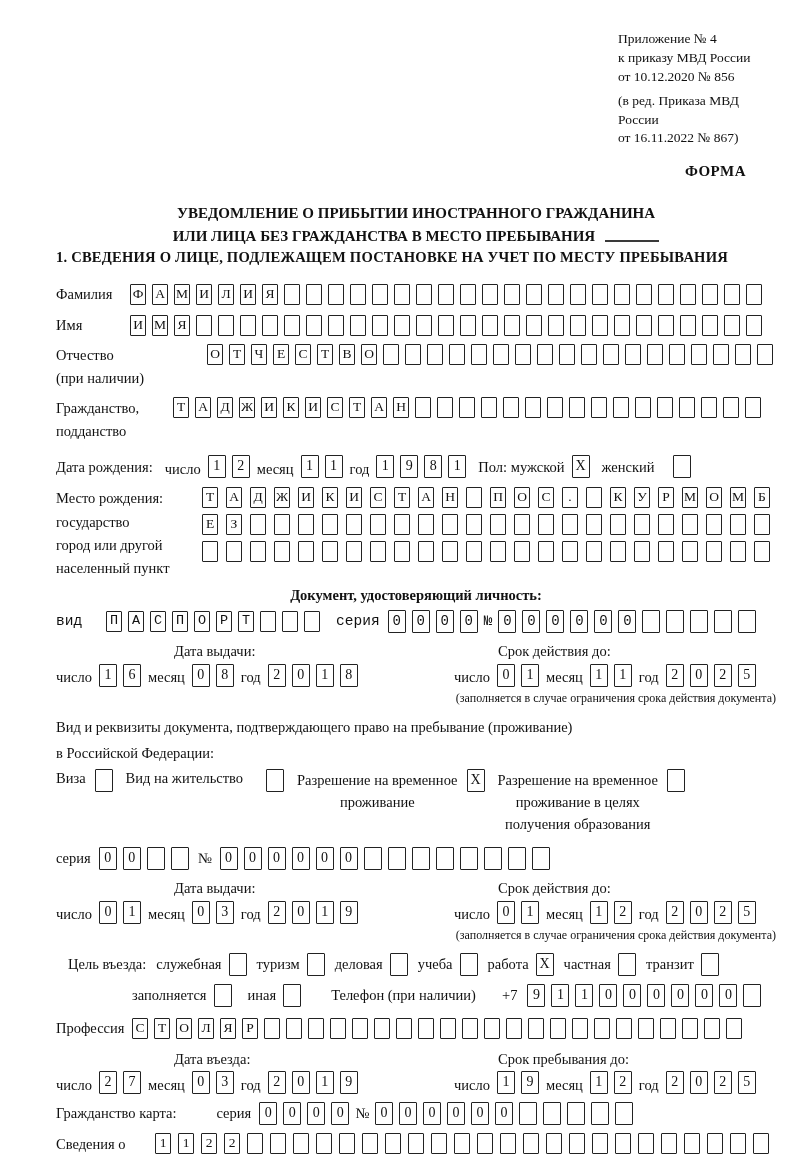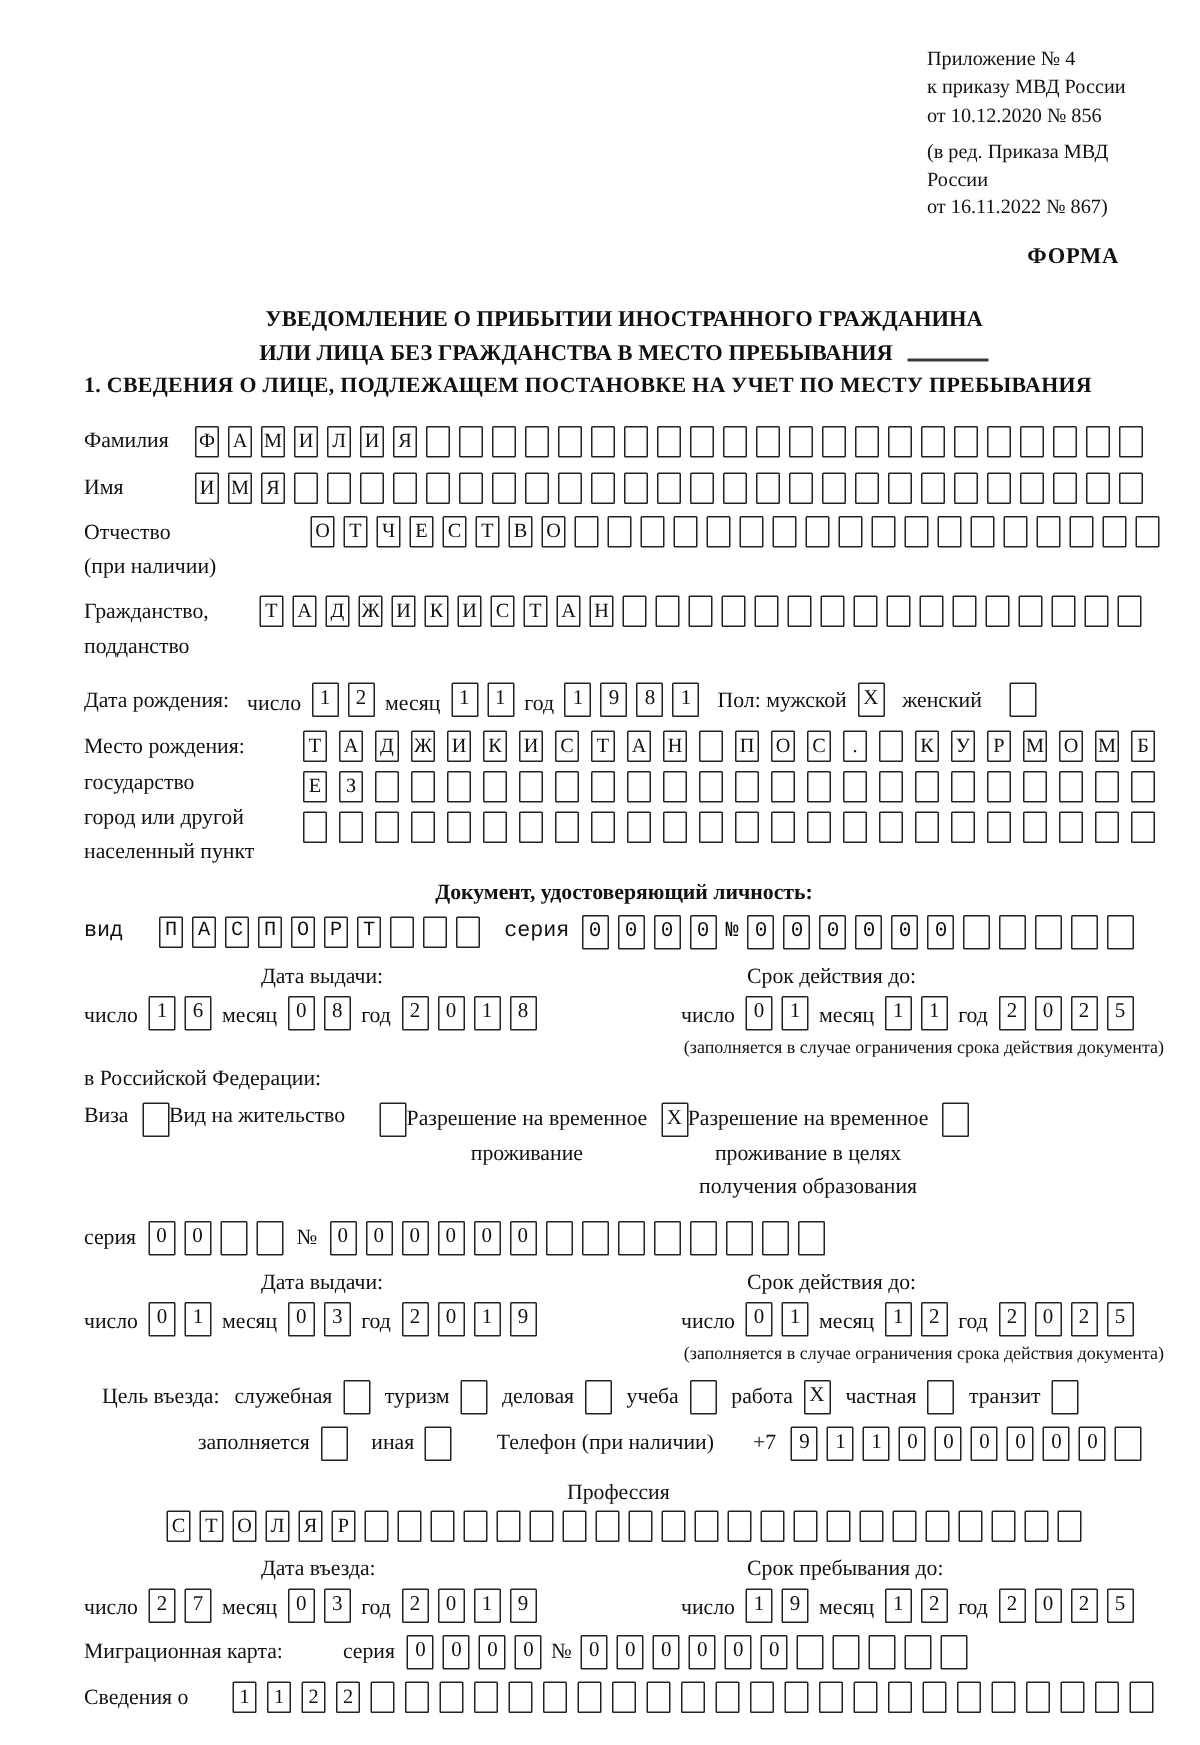--- a/index.html
+++ b/index.html
@@ -28,21 +28,21 @@
   }
   .big .cell{width:18px;height:23px;line-height:20px;font-size:14px;}
   .stack{display:flex;flex-direction:column;gap:6px;}
   .dgroup{display:flex;align-items:flex-end;gap:7px;}
   .halves{display:flex;margin-top:9px;}
   .half-l{width:370px;}
   .half-l .head{padding-left:118px;}
   .half-r .head{padding-left:72px;}
   .note-r{text-align:right;font-size:12px;margin-top:4px;padding-right:0px;}
   .para{margin-top:10px;line-height:1.6;}
-  .perm-row{display:flex;align-items:flex-start;margin-top:6px;}
+  .perm-row{display:flex;align-items:flex-start;margin-top:6px;gap:13px;}
   .perm{display:flex;align-items:flex-start;gap:9px;}
   .perm-label{text-align:center;line-height:1.55;}
   .opt{display:flex;align-items:center;gap:7px;}
   .optrow{display:flex;align-items:center;margin-top:8px;gap:10px;margin-left:12px;}
   .indent65{padding-left:64px;}
   .gap12{width:12px;flex:0 0 auto;} .gap24{width:24px;flex:0 0 auto;} .gap40{width:40px;flex:0 0 auto;}
 </style>
 </head>
 <body>
 
@@ -418,20 +418,21 @@
       <span class="cells big">
           <span class="cell">2</span>
           <span class="cell">0</span>
           <span class="cell">2</span>
           <span class="cell">5</span>
         </span>
     </div>
   </div>
   <div class="note-r">(заполняется в случае ограничения срока действия документа)</div>
 
+  <div class="para">Вид и реквизиты документа, подтверждающего право на пребывание (проживание)</div>
   <div style="margin-top:4px;">в Российской Федерации:</div>
 
   <div class="perm-row">
     <div class="perm">
       <span class="lbl">Виза</span>
       <span class="cells big">
           <span class="cell"></span>
         </span>
     </div>
     <div class="perm">
@@ -609,21 +610,21 @@
         <span class="cell">0</span>
         <span class="cell">0</span>
         <span class="cell">0</span>
         <span class="cell">0</span>
         <span class="cell">0</span>
         <span class="cell">0</span>
         <span class="cell"></span>
       </span>
   </div>
 
-  <div class="row vcenter" style="margin-top:10px;flex-direction:column;">
+  <div class="row vcenter" style="margin-top:10px;">
     <div class="lblcol w76 lbl">Профессия</div>
     <div class="cells">
         <span class="cell">С</span>
         <span class="cell">Т</span>
         <span class="cell">О</span>
         <span class="cell">Л</span>
         <span class="cell">Я</span>
         <span class="cell">Р</span>
         <span class="cell"></span>
         <span class="cell"></span>
@@ -693,21 +694,21 @@
       <span class="cells big">
           <span class="cell">2</span>
           <span class="cell">0</span>
           <span class="cell">2</span>
           <span class="cell">5</span>
         </span>
     </div>
   </div>
 
   <div class="row vcenter" style="margin-top:8px;">
-    <span class="lbl">Миграционная карта:</span>
+    <span class="lbl">Гражданство карта:</span>
     <span class="gap40"></span>
     <span class="lbl">серия</span>
     <span class="gap12" style="width:8px;"></span>
     <span class="cells big">
         <span class="cell">0</span>
         <span class="cell">0</span>
         <span class="cell">0</span>
         <span class="cell">0</span>
       </span>
     <span class="gap12" style="width:6px;"></span>

